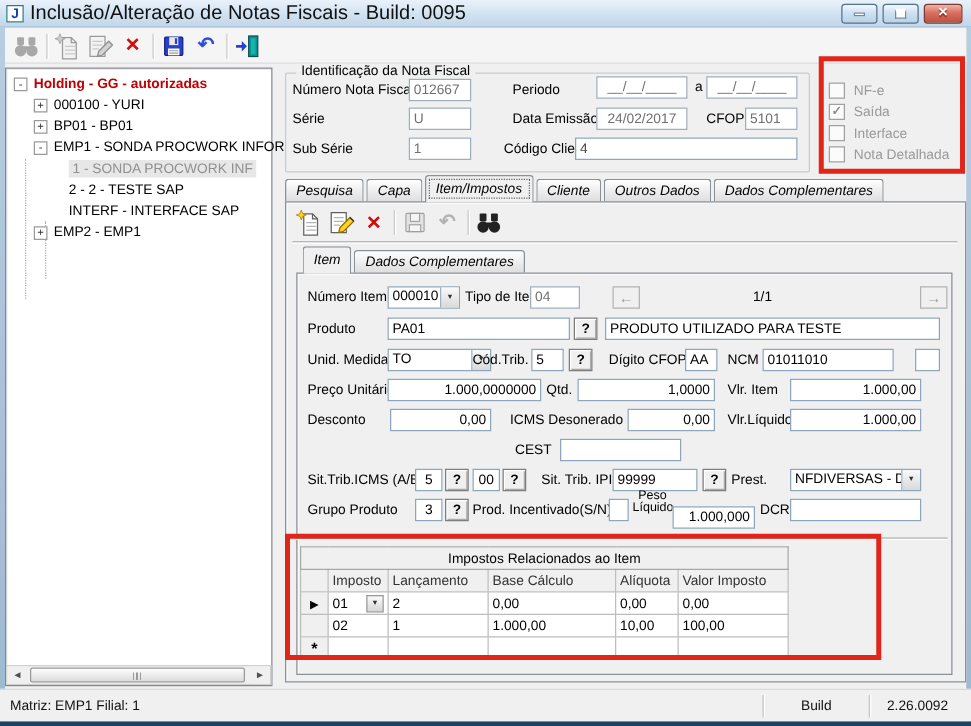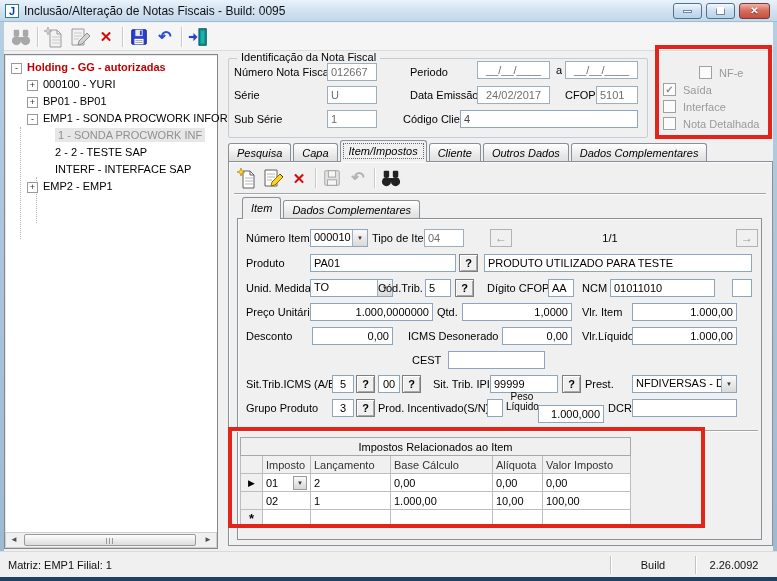--- a/index.html
+++ b/index.html
@@ -13,21 +13,21 @@
   
   .frame-side { position:absolute; width:4px; top:22px; bottom:4px; background:linear-gradient(#b7cde2,#9db9d2); }
   .frame-bottom { position:absolute; left:0; right:0; bottom:0; height:4px; background:#1d4264; }
 
   
   .titlebar { position:absolute; left:0; top:0; width:777px; height:22px;
     background:linear-gradient(#e9f2fb,#cfe0f0 60%,#c3d7ea); border-bottom:1px solid #9fbcd7;
     display:flex; align-items:center; padding-left:5px; }
   .appicon { width:14px; height:14px; background:#fff; border:1px solid #2b7d8a;
     color:#1040a0; font-weight:bold; font-size:11px; line-height:12px; text-align:center; margin-right:5px; }
-  .wtitle { font-size:12px; color:#111; white-space:nowrap; }
+  .wtitle { font-size:16px; color:#111; white-space:nowrap; }
   .winbtns { position:absolute; right:7px; top:3px; display:flex; gap:4px; }
   .wbtn { width:29px; height:16px; border:1px solid #53708c; border-radius:3px;
     background:linear-gradient(#f2f8fd,#cfe1f1 45%,#b9d1e7); display:flex; align-items:center; justify-content:center; }
   .wbtn.close { width:31px; background:linear-gradient(#f0b3aa,#d96f60 45%,#c0503f); border-color:#7c3a30; }
   .g-min { width:9px; height:3px; background:#fff; border:1px solid #6d8aa5; }
   .g-max { width:9px; height:8px; border:1px solid #6d8aa5; border-top:3px solid #fff; background:#fff; }
   .g-x { color:#fff; font-weight:bold; font-size:10px; line-height:10px; text-shadow:0 1px 1px #7c2a20; }
 
   
   .toolbar { position:absolute; display:flex; align-items:center; }
@@ -244,21 +244,21 @@
 <span class="lbl" style="left:410px; top:86px;">Data Emissão</span>
 <input class="txt gray c" style="left: 477px; top: 86px; width: 73px;" value="24/02/2017">
 <span class="lbl" style="left:565px; top:86px;">CFOP</span>
 <input class="txt gray" style="left: 596px; top: 86px; width: 42px;" value="5101">
 
 <span class="lbl" style="left:234px; top:110px;">Sub Série</span>
 <input class="txt gray" style="left: 327px; top: 110px; width: 50px;" value="1">
 <span class="lbl" style="left:403px; top:110px;">Código Cliente</span>
 <input class="txt" style="left: 460px; top: 110px; width: 178px; color: rgb(68, 68, 68);" value="4">
 
-<div class="ckrow" style="left:663px; top:66px;margin-left:36px;">
+<div class="ckrow" style="left:663px; top:66px;">
   <span class="ckbox"></span>
   <span class="cklbl">NF-e</span>
 </div>
 <div class="ckrow" style="left:663px; top:83px;">
   <span class="ckbox">✓</span>
   <span class="cklbl">Saída</span>
 </div>
 <div class="ckrow" style="left:663px; top:100px;">
   <span class="ckbox"></span>
   <span class="cklbl">Interface</span>

